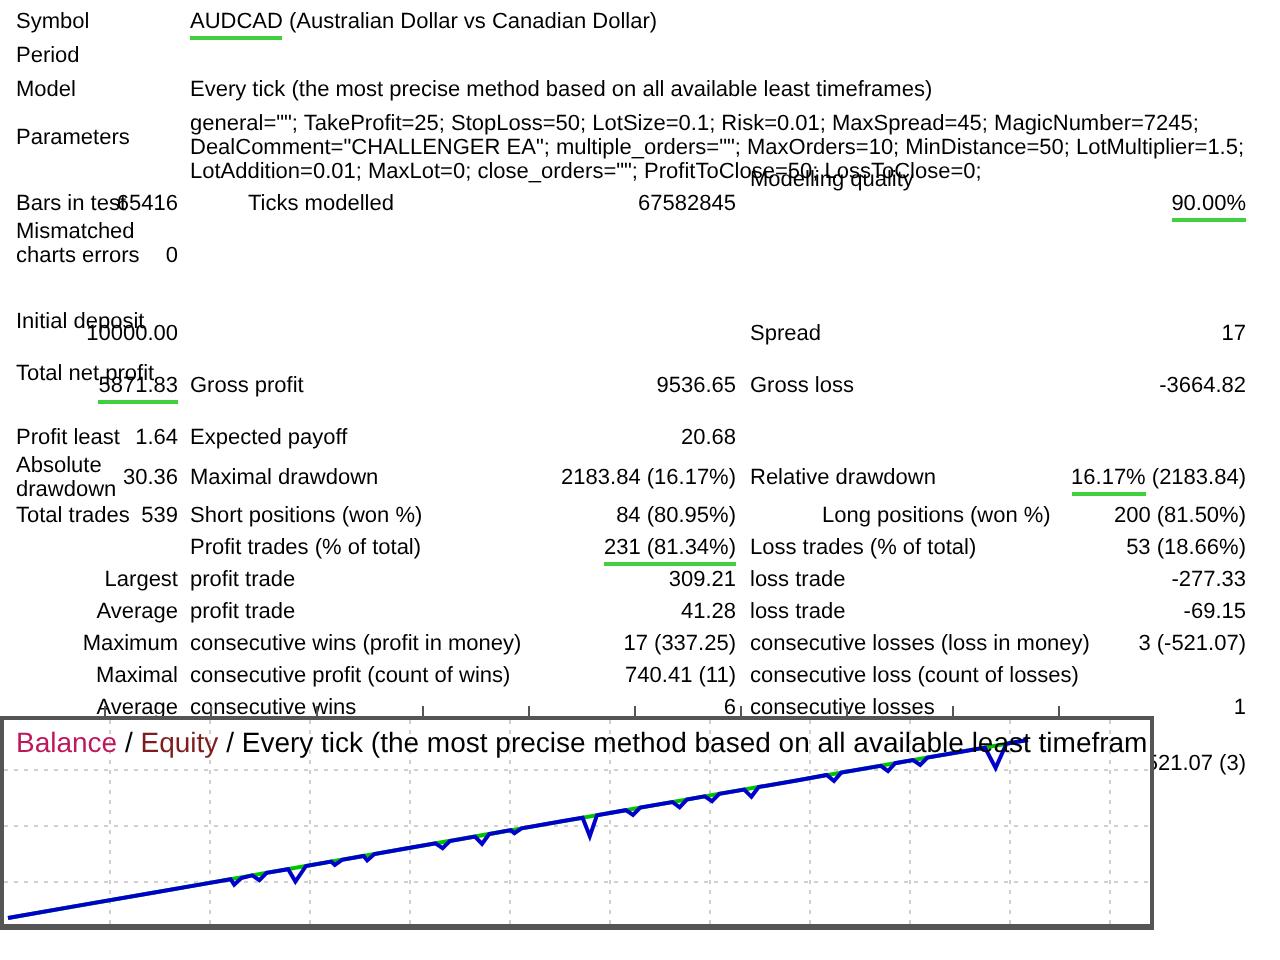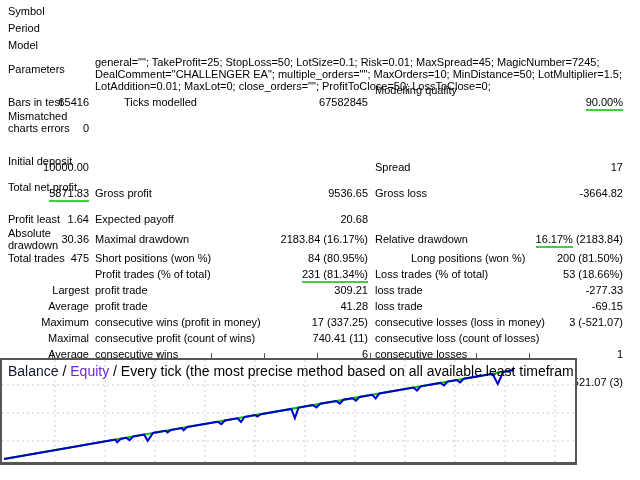--- a/index.html
+++ b/index.html
@@ -26,24 +26,26 @@
                background-position:0 0; }
   #chart-legend { position:absolute; left:6px; top:3px; font-size:14px; white-space:nowrap; overflow:hidden; width:565px; }
   #chart-svg { position:absolute; left:0; top:0; }
 </style>
 </head>
 <body>
 
 <div id="stage">
 
   <div class="cell c1" style="top:5px">Symbol</div>
+  <div class="cell v3" style="top:5px"><span class="gu">AUDCAD</span><span> (Australian Dollar vs Canadian Dollar)</span></div>
 
   <div class="cell c1" style="top:22px">Period</div>
 
   <div class="cell c1" style="top:39px">Model</div>
+  <div class="cell v3" style="top:39px">Every tick (the most precise method based on all available least timeframes)</div>
 
   <div class="cell c1" style="top:63px">Parameters</div>
   <div class="cell v3 wrap" style="top:56px">general=""; TakeProfit=25; StopLoss=50; LotSize=0.1; Risk=0.01; MaxSpread=45; MagicNumber=7245; DealComment="CHALLENGER EA"; multiple_orders=""; MaxOrders=10; MinDistance=50; LotMultiplier=1.5; LotAddition=0.01; MaxLot=0; close_orders=""; ProfitToClose=50; LossToClose=0;</div>
 
   <div id="stats">
       <div class="cell c1" style="top: 96px;">Bars in test</div>
       <div class="cell c2" style="top: 96px;">65416</div>
       <div class="cell c3" style="top: 96px; margin-left: 29px;">Ticks modelled</div>
       <div class="cell c4" style="top: 96px;">67582845</div>
       <div class="cell c5" style="top: 84px;">Modelling quality</div>
@@ -64,21 +66,21 @@
       <div class="cell c2" style="top: 213px;">1.64</div>
       <div class="cell c3" style="top: 213px;">Expected payoff</div>
       <div class="cell c4" style="top: 213px;">20.68</div>
       <div class="cell c1 wrap" style="top: 227px;">Absolute drawdown</div>
       <div class="cell c2" style="top: 233px;">30.36</div>
       <div class="cell c3" style="top: 233px;">Maximal drawdown</div>
       <div class="cell c4" style="top: 233px;">2183.84 (16.17%)</div>
       <div class="cell c5" style="top: 233px;">Relative drawdown</div>
       <div class="cell c6" style="top: 233px;"><span class="gu">16.17%</span><span> (2183.84)</span></div>
       <div class="cell c1" style="top: 252px;">Total trades</div>
-      <div class="cell c2" style="top: 252px;">475</div>
+      <div class="cell c2" style="top: 252px;">539</div>
       <div class="cell c3" style="top: 252px;">Short positions (won %)</div>
       <div class="cell c4" style="top: 252px;">84 (80.95%)</div>
       <div class="cell c5" style="top: 252px; margin-left: 36px;">Long positions (won %)</div>
       <div class="cell c6" style="top: 252px;">200 (81.50%)</div>
       <div class="cell c3" style="top: 268px;">Profit trades (% of total)</div>
       <div class="cell c4" style="top: 268px;"><span class="gu">231 (81.34%)</span></div>
       <div class="cell c5" style="top: 268px;">Loss trades (% of total)</div>
       <div class="cell c6" style="top: 268px;">53 (18.66%)</div>
       <div class="cell c2" style="top: 284px;">Largest</div>
       <div class="cell c3" style="top: 284px;">profit trade</div>
@@ -120,16 +122,16 @@
         <line x1="403" x2="403" y1="0" y2="103" stroke="#d0d0d0" stroke-dasharray="2,3"></line>
         <line x1="453" x2="453" y1="0" y2="103" stroke="#d0d0d0" stroke-dasharray="2,3"></line>
         <line x1="503" x2="503" y1="0" y2="103" stroke="#d0d0d0" stroke-dasharray="2,3"></line>
         <line x1="553" x2="553" y1="0" y2="103" stroke="#d0d0d0" stroke-dasharray="2,3"></line>
         <line x1="0" x2="573" y1="25" y2="25" stroke="#d0d0d0" stroke-dasharray="2,3"></line>
         <line x1="0" x2="573" y1="53" y2="53" stroke="#d0d0d0" stroke-dasharray="2,3"></line>
         <line x1="0" x2="573" y1="81" y2="81" stroke="#d0d0d0" stroke-dasharray="2,3"></line>
         <polyline points="2.0,99.0 512.0,10.0" fill="none" stroke="#00c400" stroke-width="2"></polyline>
         <polyline points="2.0,99.0 37.9,92.7 73.8,86.5 100.8,81.8 113.3,79.6 115.1,82.3 118.7,79.0 124.1,77.7 127.7,80.1 131.3,76.4 142.1,74.6 145.7,80.8 151.0,73.0 163.6,70.8 165.4,72.5 169.0,69.9 179.8,68.0 181.6,70.2 185.2,67.0 199.5,64.5 215.7,61.7 219.3,64.1 222.9,60.5 235.5,58.3 239.0,61.9 242.6,57.0 253.4,55.1 255.2,56.6 258.8,54.2 280.3,50.4 289.3,48.9 292.9,58.1 296.5,47.6 310.9,45.1 314.5,47.5 318.1,43.8 334.2,41.0 337.8,43.7 341.4,39.8 350.4,38.2 354.0,40.6 357.6,36.9 370.1,34.8 373.7,38.4 377.3,33.5 397.1,30.1 411.4,27.5 415.0,30.5 418.6,26.3 438.4,22.9 442.0,25.5 445.6,21.6 454.5,20.0 458.1,22.5 461.7,18.8 477.9,16.0 490.5,13.8 495.8,24.0 501.2,11.9 506.6,10.9 512.0,10.0" fill="none" stroke="#0000cc" stroke-width="2"></polyline>
       </svg>
-    <div id="chart-legend"><span style="color: #0f172a;">Balance</span><span style="color: rgb(0, 0, 0);"> / </span><span style="color: #6d28d9;">Equity</span><span style="color: rgb(0, 0, 0);"> / Every tick (the most precise method based on all available least timeframes)</span></div>
+    <div id="chart-legend"><span style="color: #be185d;">Balance</span><span style="color: rgb(0, 0, 0);"> / </span><span style="color: #7f1d1d;">Equity</span><span style="color: rgb(0, 0, 0);"> / Every tick (the most precise method based on all available least timeframes)</span></div>
   </div>
 
 </div>
 
 </body></html>

